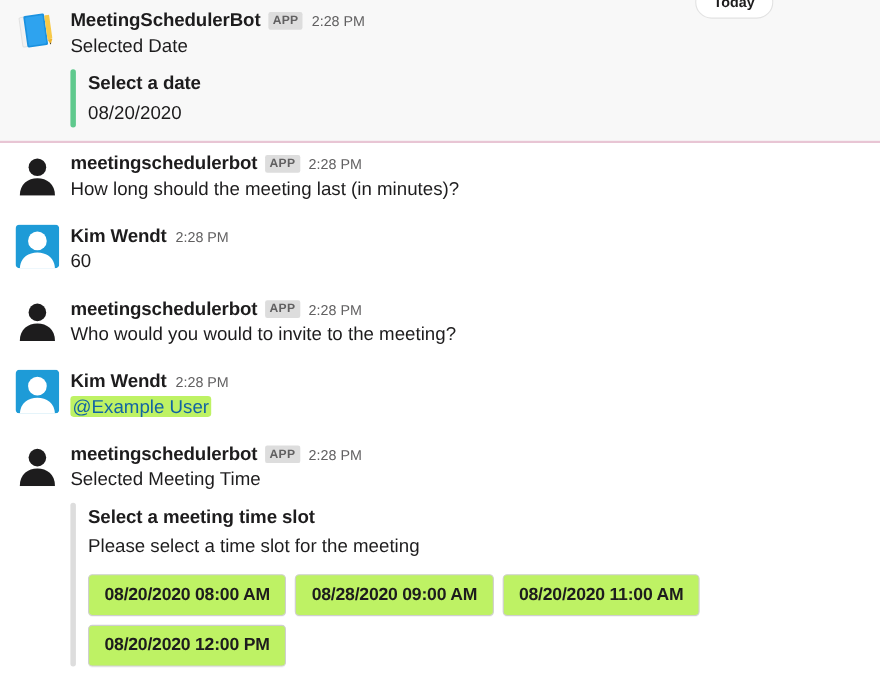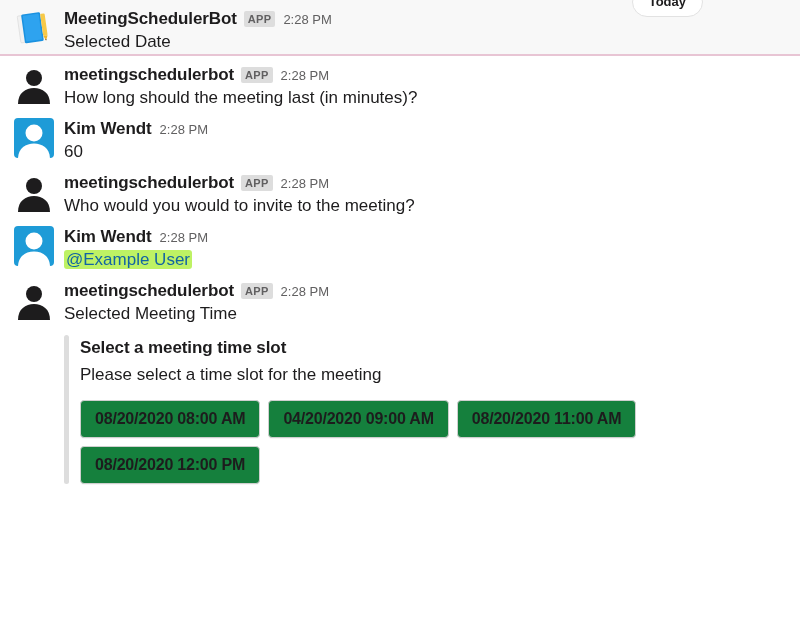--- a/index.html
+++ b/index.html
@@ -45,21 +45,21 @@
   }
 
   
   .messages {
     position: relative;
   }
 
   .msg {
     position: relative;
     display: flex;
-    padding: 8px 20px 0 14px;
+    padding: 8px 20px 12px 14px;
     box-sizing: border-box;
   }
   .msg.highlight {
     background: #f8f8f8;
   }
   .msg.highlight-bottom-rule {
     border-bottom: 2px solid #e8c5d4;
   }
 
   
@@ -157,21 +157,21 @@
 
   
   .actions {
     display: flex;
     flex-wrap: wrap;
     gap: 8px;
     margin-top: 12px;
     max-width: 616px;
   }
   .action-btn {
-    background: #15803d;
+    background: #bef264;
     border: 1px solid #cfcfcf;
     border-radius: 4px;
     padding: 9px 14px 10px;
     font-family: "Liberation Sans", "DejaVu Sans", sans-serif;
     font-size: 16px;
     font-weight: bold;
     color: #1d1c1d;
     line-height: 17px;
     cursor: pointer;
     white-space: nowrap;
@@ -202,20 +202,25 @@
         </g>
       </svg>
     </div>
     <div class="msg-body">
       <div class="msg-head">
         <span class="sender">MeetingSchedulerBot</span>
         <span class="app-badge">APP</span>
         <span class="timestamp">2:28 PM</span>
       </div>
       <div class="msg-text">Selected Date</div>
+      <div class="attachment">
+        <div class="bar bar-green"></div>
+        <div class="att-title">Select a date</div>
+        <div class="att-sub">08/20/2020</div>
+      </div>
     </div>
   </div>
 
   <div class="msg">
     <div class="avatar">
       <svg viewBox="0 0 40 40" width="40" height="40" aria-hidden="true">
         <rect x="0" y="0" width="40" height="40" fill="#ffffff"></rect>
         <circle cx="20" cy="14" r="8" fill="#1d1c1d"></circle>
         <path d="M4 40 C4 29 11.5 24 20 24 C28.5 24 36 29 36 40 Z" fill="#1d1c1d"></path>
       </svg>
@@ -298,21 +303,21 @@
         <span class="app-badge">APP</span>
         <span class="timestamp">2:28 PM</span>
       </div>
       <div class="msg-text">Selected Meeting Time</div>
       <div class="attachment">
         <div class="bar bar-gray"></div>
         <div class="att-title">Select a meeting time slot</div>
         <div class="att-sub">Please select a time slot for the meeting</div>
         <div class="actions">
           <button class="action-btn">08/20/2020 08:00 AM</button>
-          <button class="action-btn">04/20/2020 09:00 AM</button>
+          <button class="action-btn">08/28/2020 09:00 AM</button>
           <button class="action-btn">08/20/2020 11:00 AM</button>
           <button class="action-btn">08/20/2020 12:00 PM</button>
         </div>
       </div>
     </div>
   </div>
 
 </div>
 
 </body></html>

